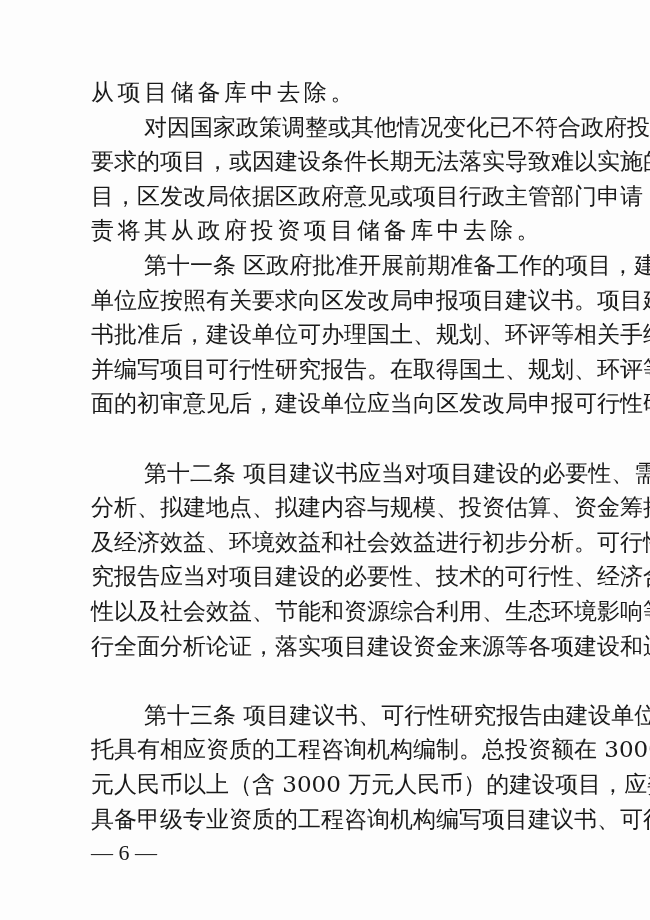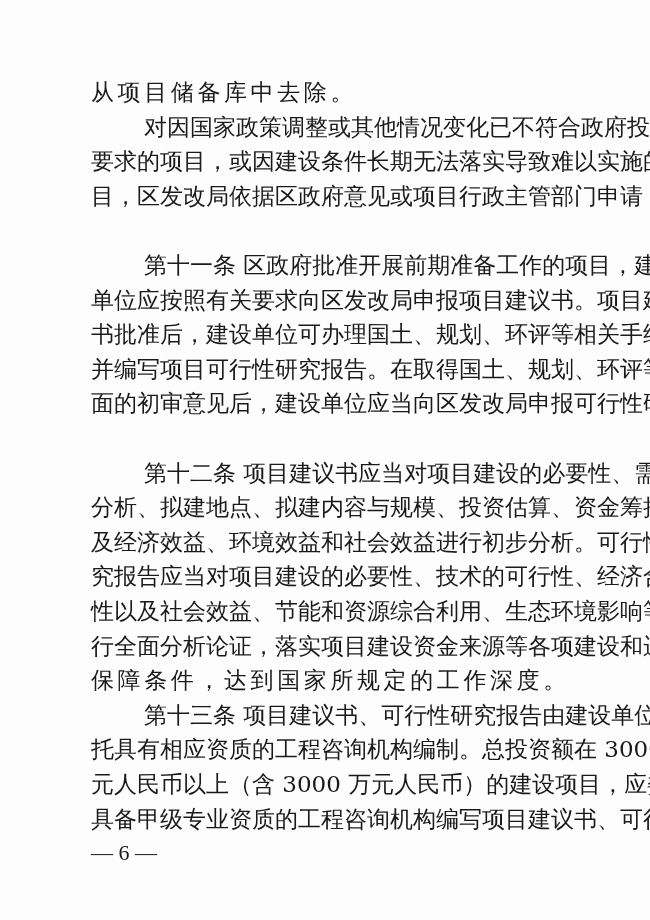--- a/index.html
+++ b/index.html
@@ -29,30 +29,30 @@
   }
 </style>
 </head>
 <body>
 
 <div class="page">
   <div class="line short" style="top:75px">从项目储备库中去除。</div>
   <div class="line indent" style="top:110px">对因国家政策调整或其他情况变化已不符合政府投资</div>
   <div class="line" style="top:144px">要求的项目，或因建设条件长期无法落实导致难以实施的项</div>
   <div class="line" style="top:179px">目，区发改局依据区政府意见或项目行政主管部门申请，负</div>
+  <div class="line short" style="top:213px">责将其从政府投资项目储备库中去除。</div>
   <div class="line indent" style="top:248px">第十一条 区政府批准开展前期准备工作的项目，建设</div>
   <div class="line" style="top:283px">单位应按照有关要求向区发改局申报项目建议书。项目建议</div>
   <div class="line" style="top:317px">书批准后，建设单位可办理国土、规划、环评等相关手续，</div>
   <div class="line" style="top:352px">并编写项目可行性研究报告。在取得国土、规划、环评等方</div>
   <div class="line" style="top:386px">面的初审意见后，建设单位应当向区发改局申报可行性研究</div>
   <div class="line indent" style="top:456px">第十二条 项目建议书应当对项目建设的必要性、需求</div>
   <div class="line" style="top:490px">分析、拟建地点、拟建内容与规模、投资估算、资金筹措以</div>
   <div class="line" style="top:525px">及经济效益、环境效益和社会效益进行初步分析。可行性研</div>
   <div class="line" style="top:559px">究报告应当对项目建设的必要性、技术的可行性、经济合理</div>
   <div class="line" style="top:594px">性以及社会效益、节能和资源综合利用、生态环境影响等进</div>
   <div class="line" style="top:629px">行全面分析论证，落实项目建设资金来源等各项建设和运行</div>
-  <div class="line short" style="top:663px">保障条件，达到国家所规定的工作深度。</div>
   <div class="line indent" style="top:698px">第十三条 项目建议书、可行性研究报告由建设单位委</div>
   <div class="line" style="top:732px">托具有相应资质的工程咨询机构编制。总投资额在 3000 万</div>
   <div class="line" style="top:767px">元人民币以上（含 3000 万元人民币）的建设项目，应委托</div>
   <div class="line" style="top:802px">具备甲级专业资质的工程咨询机构编写项目建议书、可行性</div>
   <div class="pagenum">— 6 —</div>
 </div>
 
 </body></html>

